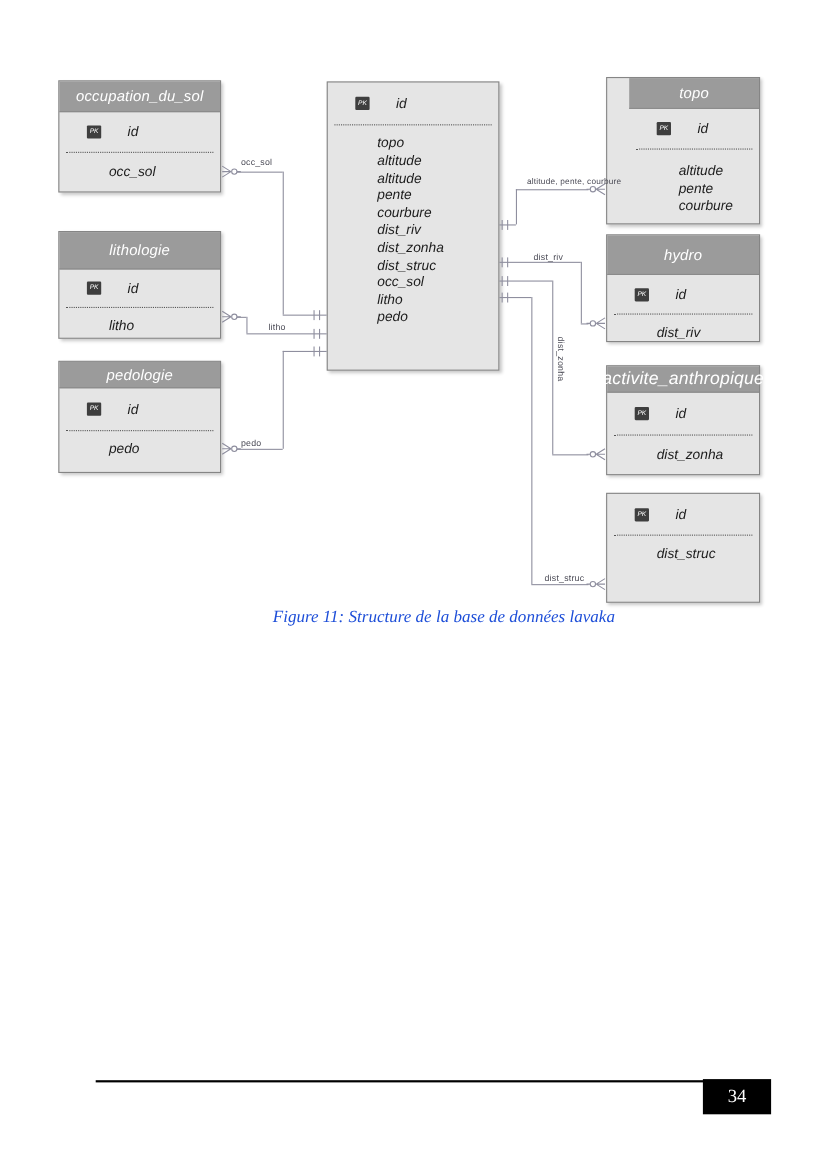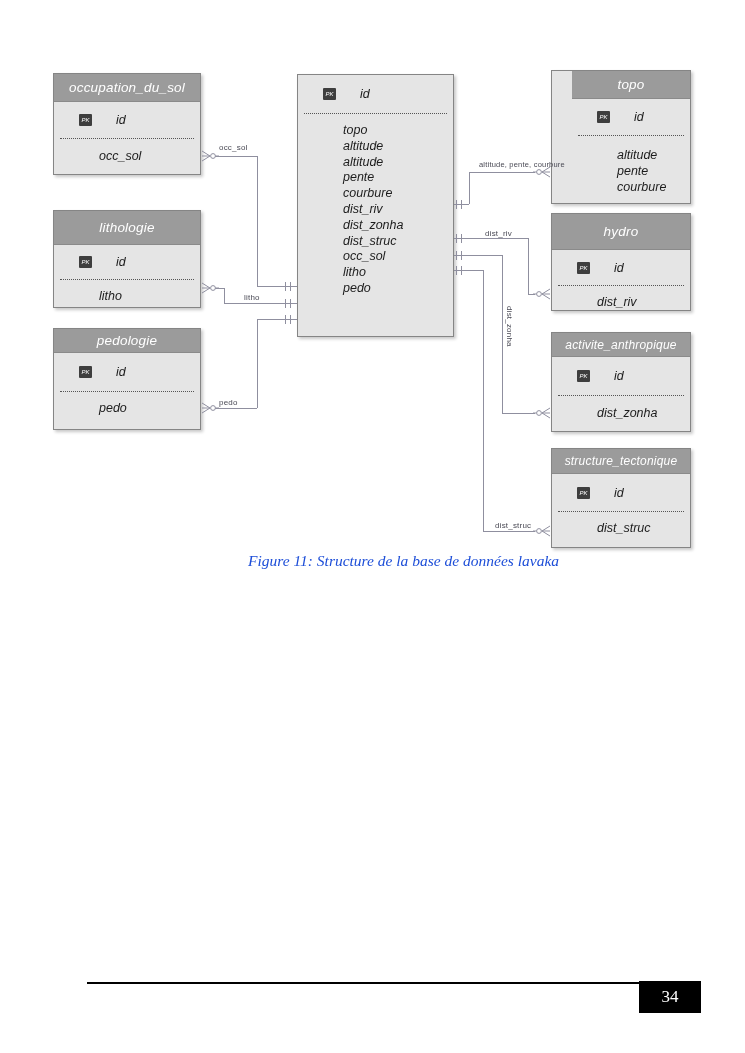--- a/index.html
+++ b/index.html
@@ -12,21 +12,21 @@
   .entity {
     position:absolute; border:1px solid #858585; background:#e5e5e5;
     box-shadow:2px 2px 3px rgba(0,0,0,0.22); box-sizing:border-box;font-style:italic;
   }
   .entity-header {
     background:#9b9b9b; color:#ffffff; text-align:center;
     font-size:13.5px; letter-spacing:0.2px;
     display:flex; align-items:center; justify-content:center;
     border-bottom:1px solid #8a8a8a; box-sizing:border-box;
   }
-  .e-act .entity-header, .e-str .entity-header { font-size:12px; }
+  .e-act .entity-header, .e-str .entity-header { font-size:16px; }
   .pk-row { display:flex; align-items:center; height:36px;margin-left:17px; }
   .pk-badge {
     margin-left:8px; width:13px; height:12px; background:#3e3e3e; color:#ffffff;
     font-size:6px; line-height:12px; text-align:center; border-radius:1px; flex:0 0 auto;
   }
   .pk-name { margin-left:24px; font-size:12.5px; color:#1c1c1c; }
   .divider { border-top:1px dotted #555; margin:0 6px; height:0; }
   .fields { padding:9px 0 0 45px; }
   .field { font-size:12.5px; color:#1c1c1c; line-height:15.8px; white-space:nowrap; }
 
@@ -158,21 +158,20 @@
       <span class="pk-badge">PK</span>
       <span class="pk-name">id</span>
     </div>
     <div class="divider"></div>
     <div class="fields">
       <div class="field">dist_zonha</div>
     </div>
   </div>
 
   <div class="entity e-str">
-    <div class="entity-header">structure_tectonique</div>
     <div class="pk-row">
       <span class="pk-badge">PK</span>
       <span class="pk-name">id</span>
     </div>
     <div class="divider"></div>
     <div class="fields">
       <div class="field">dist_struc</div>
     </div>
   </div>
 

